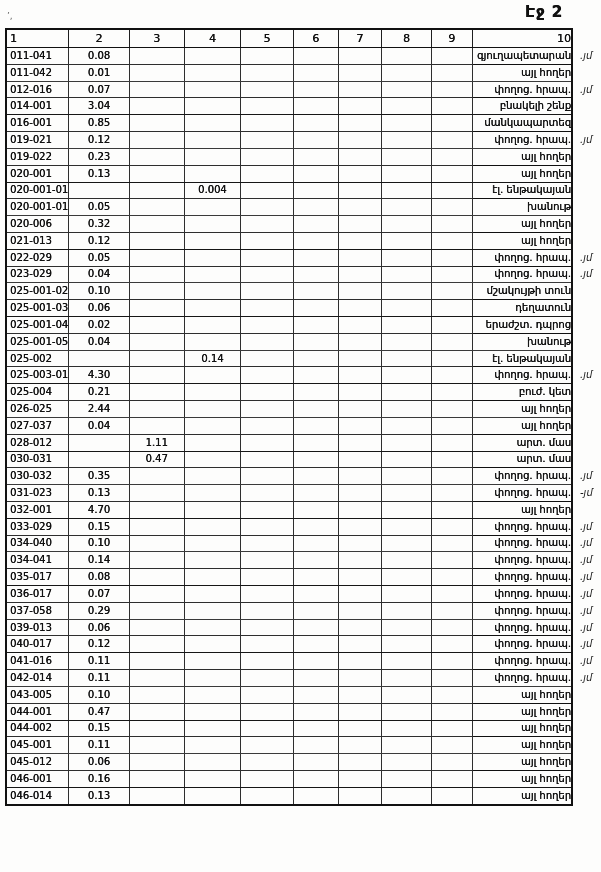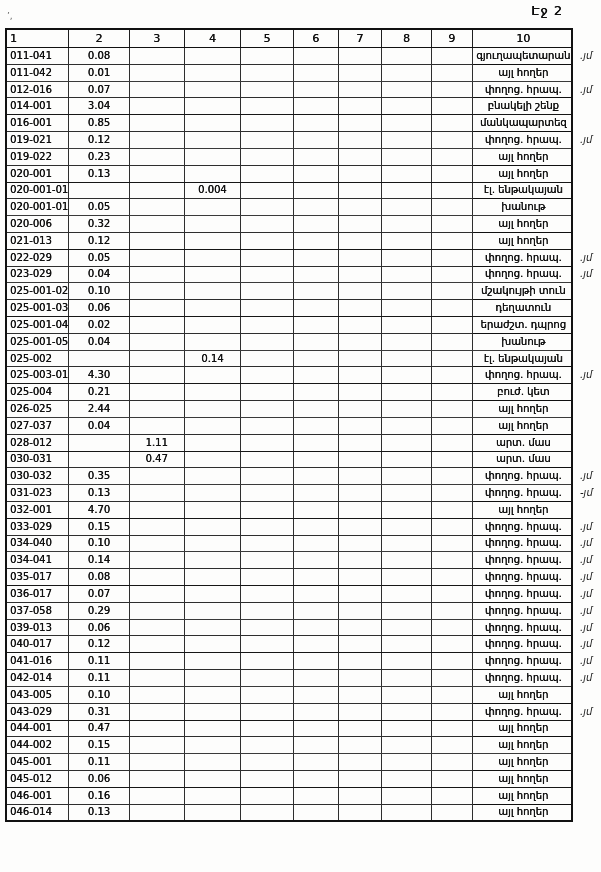--- a/index.html
+++ b/index.html
@@ -4,21 +4,21 @@
 <style>
   html,body{margin:0;padding:0;}
   body{
     width:601px;height:872px;position:relative;
     background:#fdfdfc;color:#111;
     font-family:"DejaVu Sans",sans-serif;
     overflow:hidden;
   }
   .page-label{
     position:absolute;top:3px;right:38px;
-    font-size:13px;font-weight:normal;letter-spacing:1px;
+    font-size:15px;font-weight:bold;letter-spacing:1px;
     text-shadow:0.4px 0 0 #000;
   }
   .speck{
     position:absolute;left:7px;top:11px;
     font-size:9px;color:#333;opacity:.75;
   }
   table.doc-table{
     position:absolute;left:5px;top:28px;
     border-collapse:collapse;table-layout:fixed;
     text-shadow:0.3px 0 0 #000;
@@ -33,21 +33,21 @@
     height:17px;font-size:11px;text-align:center;
     border:1px solid #1f1f1f;border-top:2.5px solid #111;
     border-bottom:1.6px solid #111;
   }
   .doc-table tbody td{border:1px solid #2e2e2e;}
   .doc-table tbody tr:nth-child(4n) td{border-bottom-color:#161616;}
   .doc-table tbody tr:nth-child(4n+2) td{border-bottom-color:#3a3a3a;}
   .doc-table .c1{text-align:left;padding-left:3px;border-left:2px solid #111;}
   .doc-table td.c2,.doc-table td.c3,.doc-table td.c4,.doc-table td.c5,
   .doc-table td.c6,.doc-table td.c7,.doc-table td.c8,.doc-table td.c9{text-align:center;}
-  .doc-table .c10{text-align:center;padding-left:3px;border-right:2px solid #111;}
+  .doc-table .c10{text-align:right;padding-left:3px;border-right:2px solid #111;}
   .doc-table tbody td.c10{border-bottom-color:#101010;}
   .doc-table .c11,.doc-table thead th.c11{
     border:none;background:transparent;
     text-align:left;padding-left:7px;
     font-size:10px;font-style:italic;color:#1c1c1c;
     text-shadow:none;
   }
   .doc-table tbody tr:last-child td{border-bottom:2px solid #111;}
   .doc-table tbody tr:last-child td.c11{border-bottom:none;}
 </style>
@@ -588,33 +588,20 @@
         <td class="c4"></td>
         <td class="c5"></td>
         <td class="c6"></td>
         <td class="c7"></td>
         <td class="c8"></td>
         <td class="c9"></td>
         <td class="c10">այլ հողեր</td>
         <td class="c11"></td>
       </tr>
       <tr>
-        <td class="c1">043-029</td>
-        <td class="c2">0.31</td>
-        <td class="c3"></td>
-        <td class="c4"></td>
-        <td class="c5"></td>
-        <td class="c6"></td>
-        <td class="c7"></td>
-        <td class="c8"></td>
-        <td class="c9"></td>
-        <td class="c10">փողոց. հրապ.</td>
-        <td class="c11">.յմ</td>
-      </tr>
-      <tr>
         <td class="c1">044-001</td>
         <td class="c2">0.47</td>
         <td class="c3"></td>
         <td class="c4"></td>
         <td class="c5"></td>
         <td class="c6"></td>
         <td class="c7"></td>
         <td class="c8"></td>
         <td class="c9"></td>
         <td class="c10">այլ հողեր</td>

